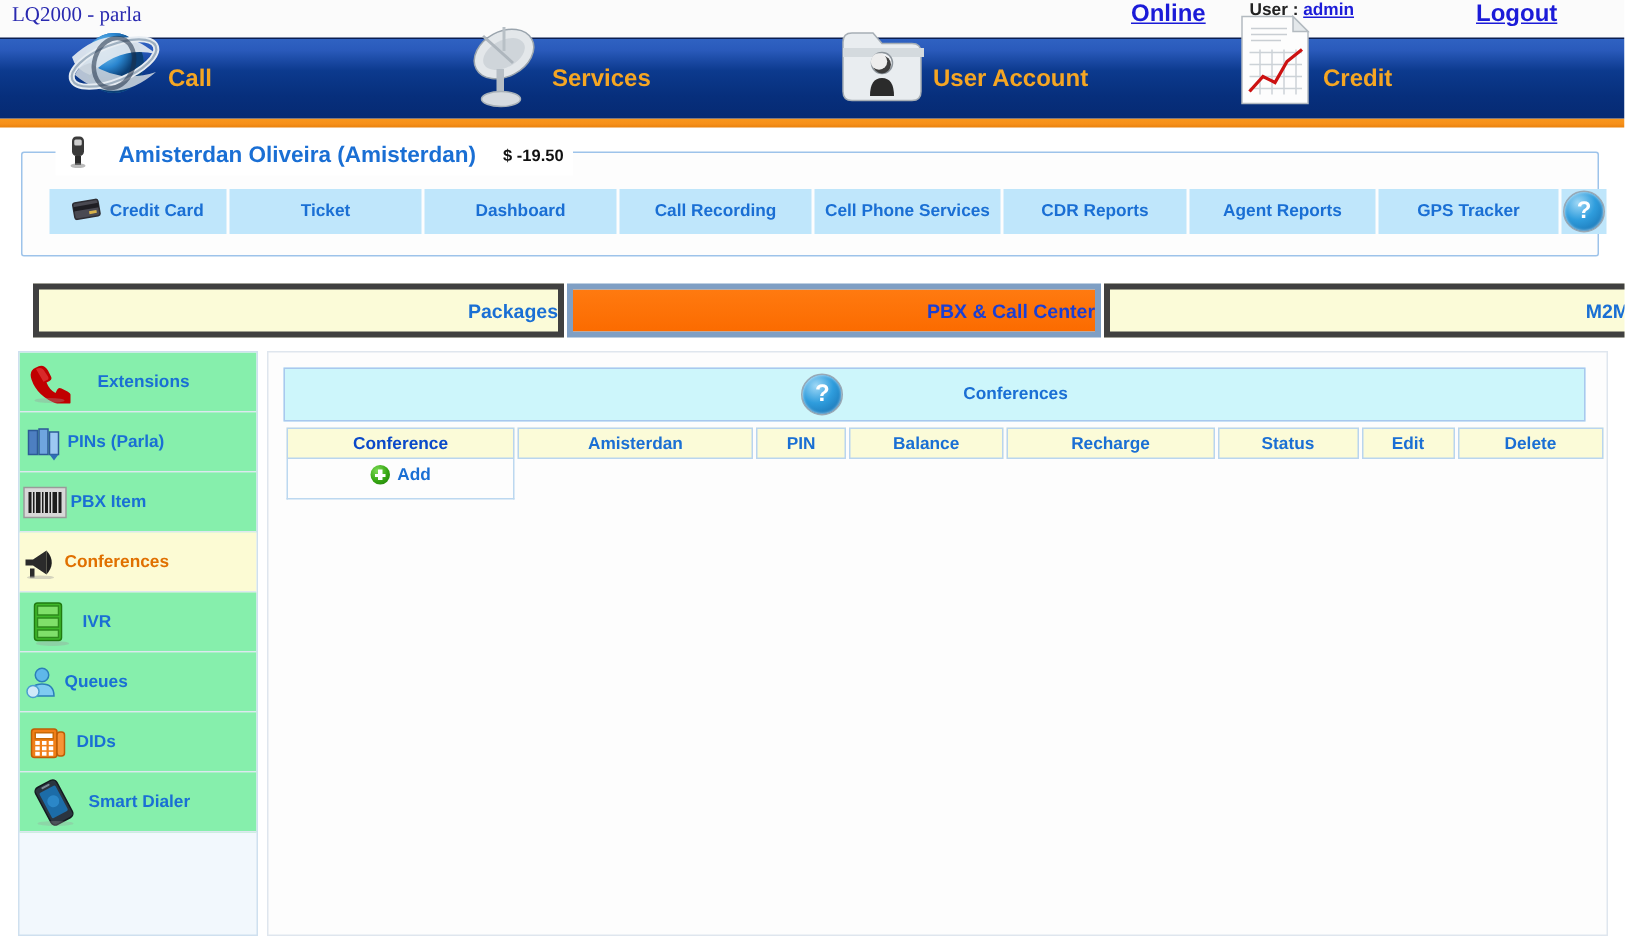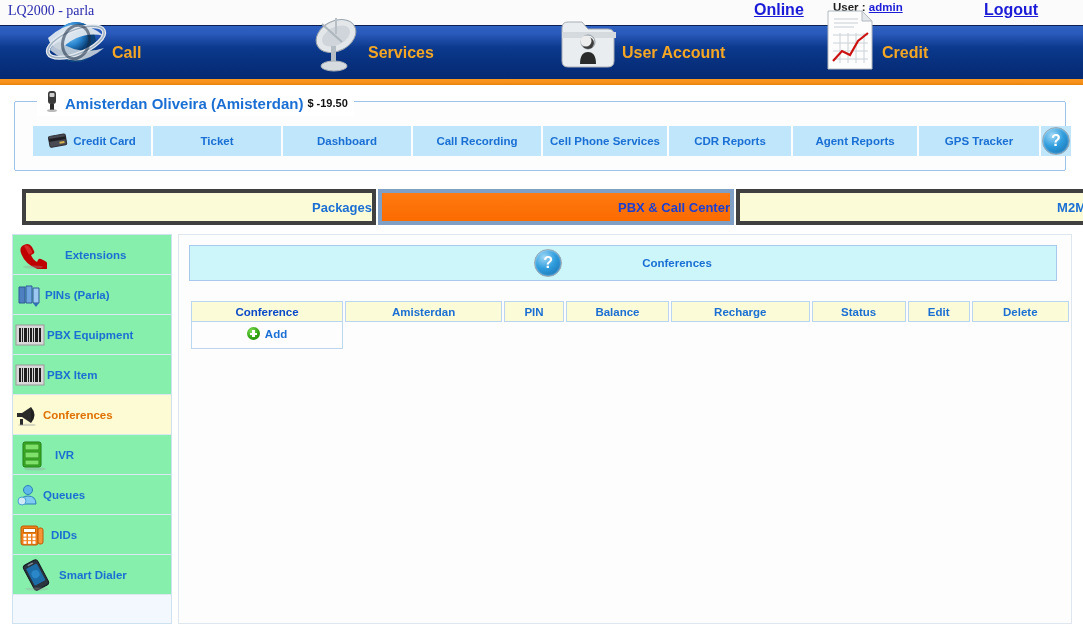--- a/index.html
+++ b/index.html
@@ -82,21 +82,21 @@
     background: #fdfdfd;
   }
   #account-legend {
     position: absolute;
     left: 22px;
     top: -12px;
     background: #ffffff;
     padding: 0 6px;
     display: flex;
     align-items: center;
-    gap: 4px;
+    gap: 18px;
     white-space: nowrap;
   }
   #account-name {
     font-size: 15px;
     font-weight: bold;
     color: #1a6fd4;
   }
   #account-balance {
     font-size: 11px;
     font-weight: bold;
@@ -213,21 +213,21 @@
   }
   #conf-title-text {
     font-size: 11.5px;
     font-weight: bold;
     color: #1a6fd4;
     margin-left: 70px;
   }
   #conf-table {
     position: absolute;
     left: 10px;
-    top: 66px;
+    top: 50px;
     border-collapse: separate;
     border-spacing: 2px 0;
   }
   #conf-table th {
     background: #fbfbd8;
     border: 1px solid #b9d5ef;
     color: #1a6fd4;
     font-size: 11.5px;
     font-weight: bold;
     height: 19px;
@@ -453,38 +453,20 @@
       <svg width="26" height="26" viewBox="0 0 26 26">
         <path d="M3 5 h6 v16 h-6 Z" fill="#4d7fc1" stroke="#2d5a96"></path>
         <path d="M10 4 h6 v17 h-6 Z" fill="#6fa5df" stroke="#2d5a96"></path>
         <path d="M17 6 h6 v15 h-6 Z" fill="#9cc8f2" stroke="#2d5a96"></path>
         <path d="M17 21 l3 4 l3 -4 Z" fill="#2f6fb5"></path>
       </svg>
     </span>
     <span class="side-label">PINs (Parla)</span>
   </div>
 
-  <div class="side-item">
-    <span class="side-ico" style="width:34px;">
-      <svg width="30" height="22" viewBox="0 0 30 22">
-        <rect x="1" y="1" width="28" height="20" fill="#d8d8d8" stroke="#9a9a9a"></rect>
-        <g fill="#1d1d1d">
-          <rect x="4" y="4" width="2" height="14"></rect>
-            <rect x="7" y="4" width="1" height="14"></rect>
-          <rect x="9" y="4" width="3" height="14"></rect>
-            <rect x="13" y="4" width="1" height="14"></rect>
-          <rect x="15" y="4" width="2" height="14"></rect>
-            <rect x="18" y="4" width="1" height="14"></rect>
-          <rect x="20" y="4" width="3" height="14"></rect>
-            <rect x="24" y="4" width="2" height="14"></rect>
-        </g>
-      </svg>
-    </span>
-    <span class="side-label">PBX Equipment</span>
-  </div>
 
   <div class="side-item">
     <span class="side-ico" style="width:34px;">
       <svg width="30" height="22" viewBox="0 0 30 22">
         <rect x="1" y="1" width="28" height="20" fill="#d8d8d8" stroke="#9a9a9a"></rect>
         <g fill="#1d1d1d">
           <rect x="4" y="4" width="2" height="14"></rect>
             <rect x="7" y="4" width="1" height="14"></rect>
           <rect x="9" y="4" width="3" height="14"></rect>
             <rect x="13" y="4" width="1" height="14"></rect>

